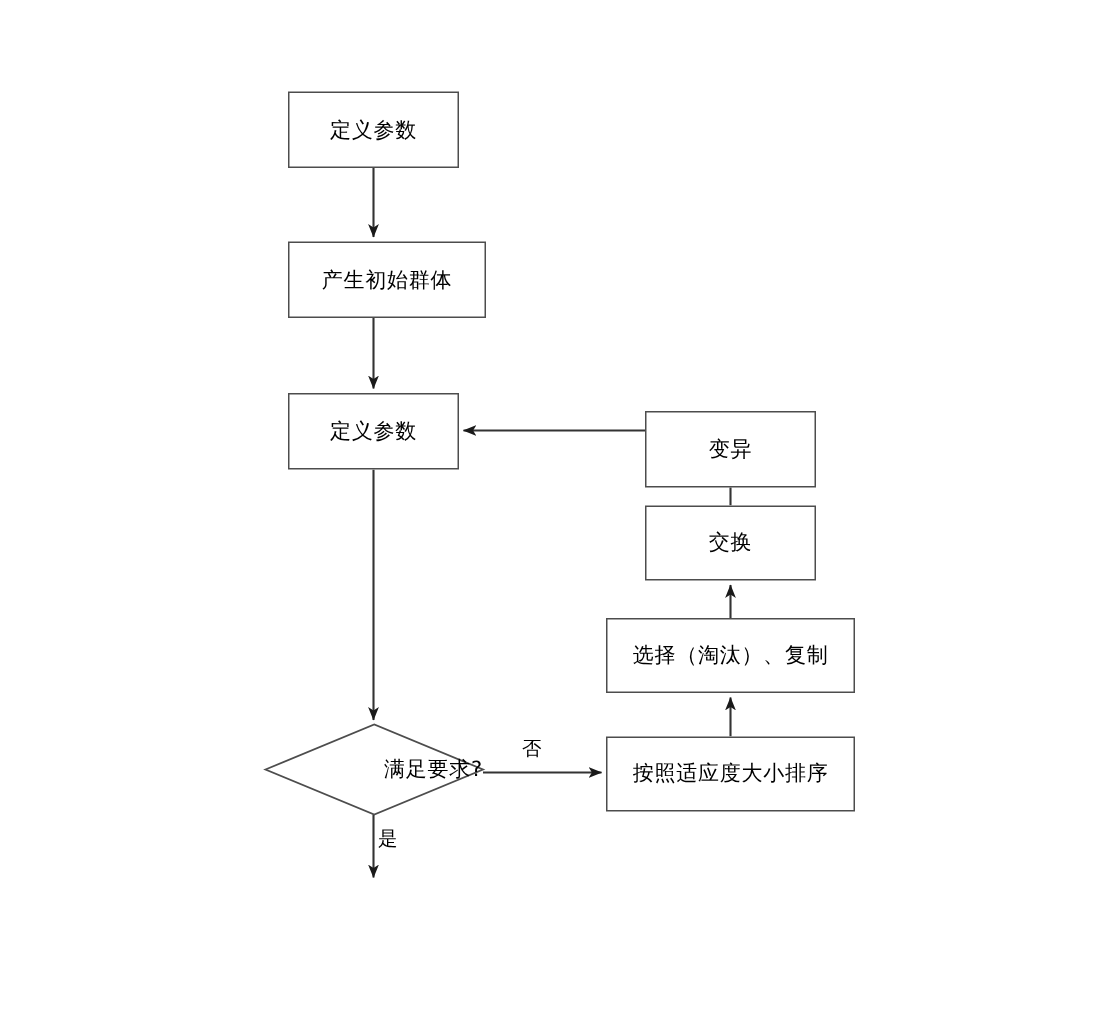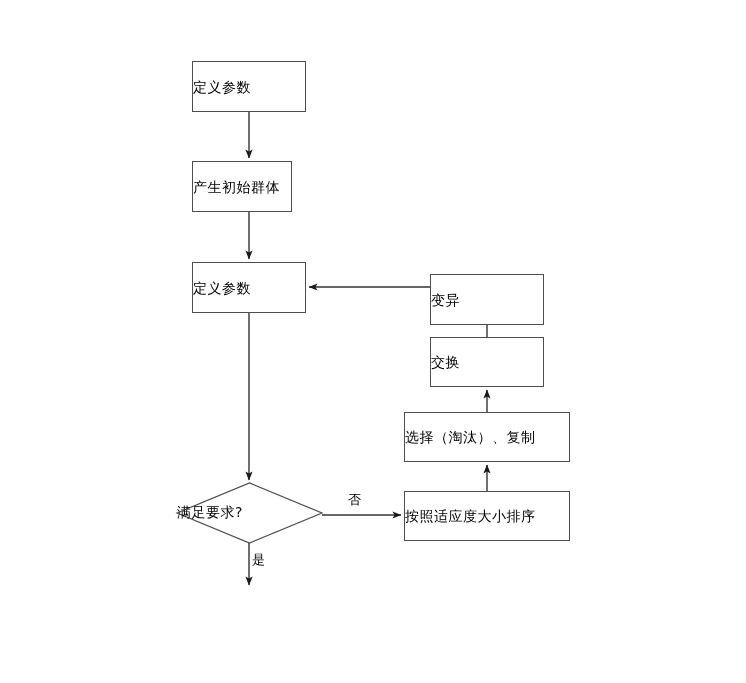--- a/index.html
+++ b/index.html
@@ -24,32 +24,32 @@
     width: 746px;
     height: 683px;
   }
   .node-box {
     position: absolute;
     box-sizing: border-box;
     border: 1px solid #4d4d4d;
     background: #ffffff;
     display: flex;
     align-items: center;
-    justify-content: flex-start;
+    justify-content: center;
     font-size: 14px;
     color: #000000;
     letter-spacing: 0.5px;
     line-height: 1;
     white-space: nowrap;
   }
   .node-diamond {
     position: absolute;
     display: flex;
     align-items: center;
-    justify-content: flex-start;
+    justify-content: flex-end;
     font-size: 14px;
     color: #000000;
     letter-spacing: 0.5px;
     white-space: nowrap;
     background: transparent;
   }
   .diamond-label {
     position: relative;
     z-index: 2;
   }
@@ -91,21 +91,21 @@
 
     <line x1="430" y1="287" x2="309" y2="287" stroke="#333333" stroke-width="1.4" marker-end="url(#arrow)"></line>
 
     <polygon points="177,513 249.5,483 322,513 249.5,543" fill="#ffffff" stroke="#4d4d4d" stroke-width="1.2"></polygon>
   </svg>
 
   <div class="node-box" style="left:192px; top:61px; width:114px; height:51px;">
     <span>定义参数</span>
   </div>
 
-  <div class="node-box" style="left:192px; top:161px; width:100px; height:51px;">
+  <div class="node-box" style="left:192px; top:161px; width:132px; height:51px;">
     <span>产生初始群体</span>
   </div>
 
   <div class="node-box" style="left:192px; top:262px; width:114px; height:51px;">
     <span>定义参数</span>
   </div>
 
   <div class="node-diamond" style="left:177px; top:483px; width:145px; height:60px;">
     <span class="diamond-label">满足要求?</span>
   </div>

